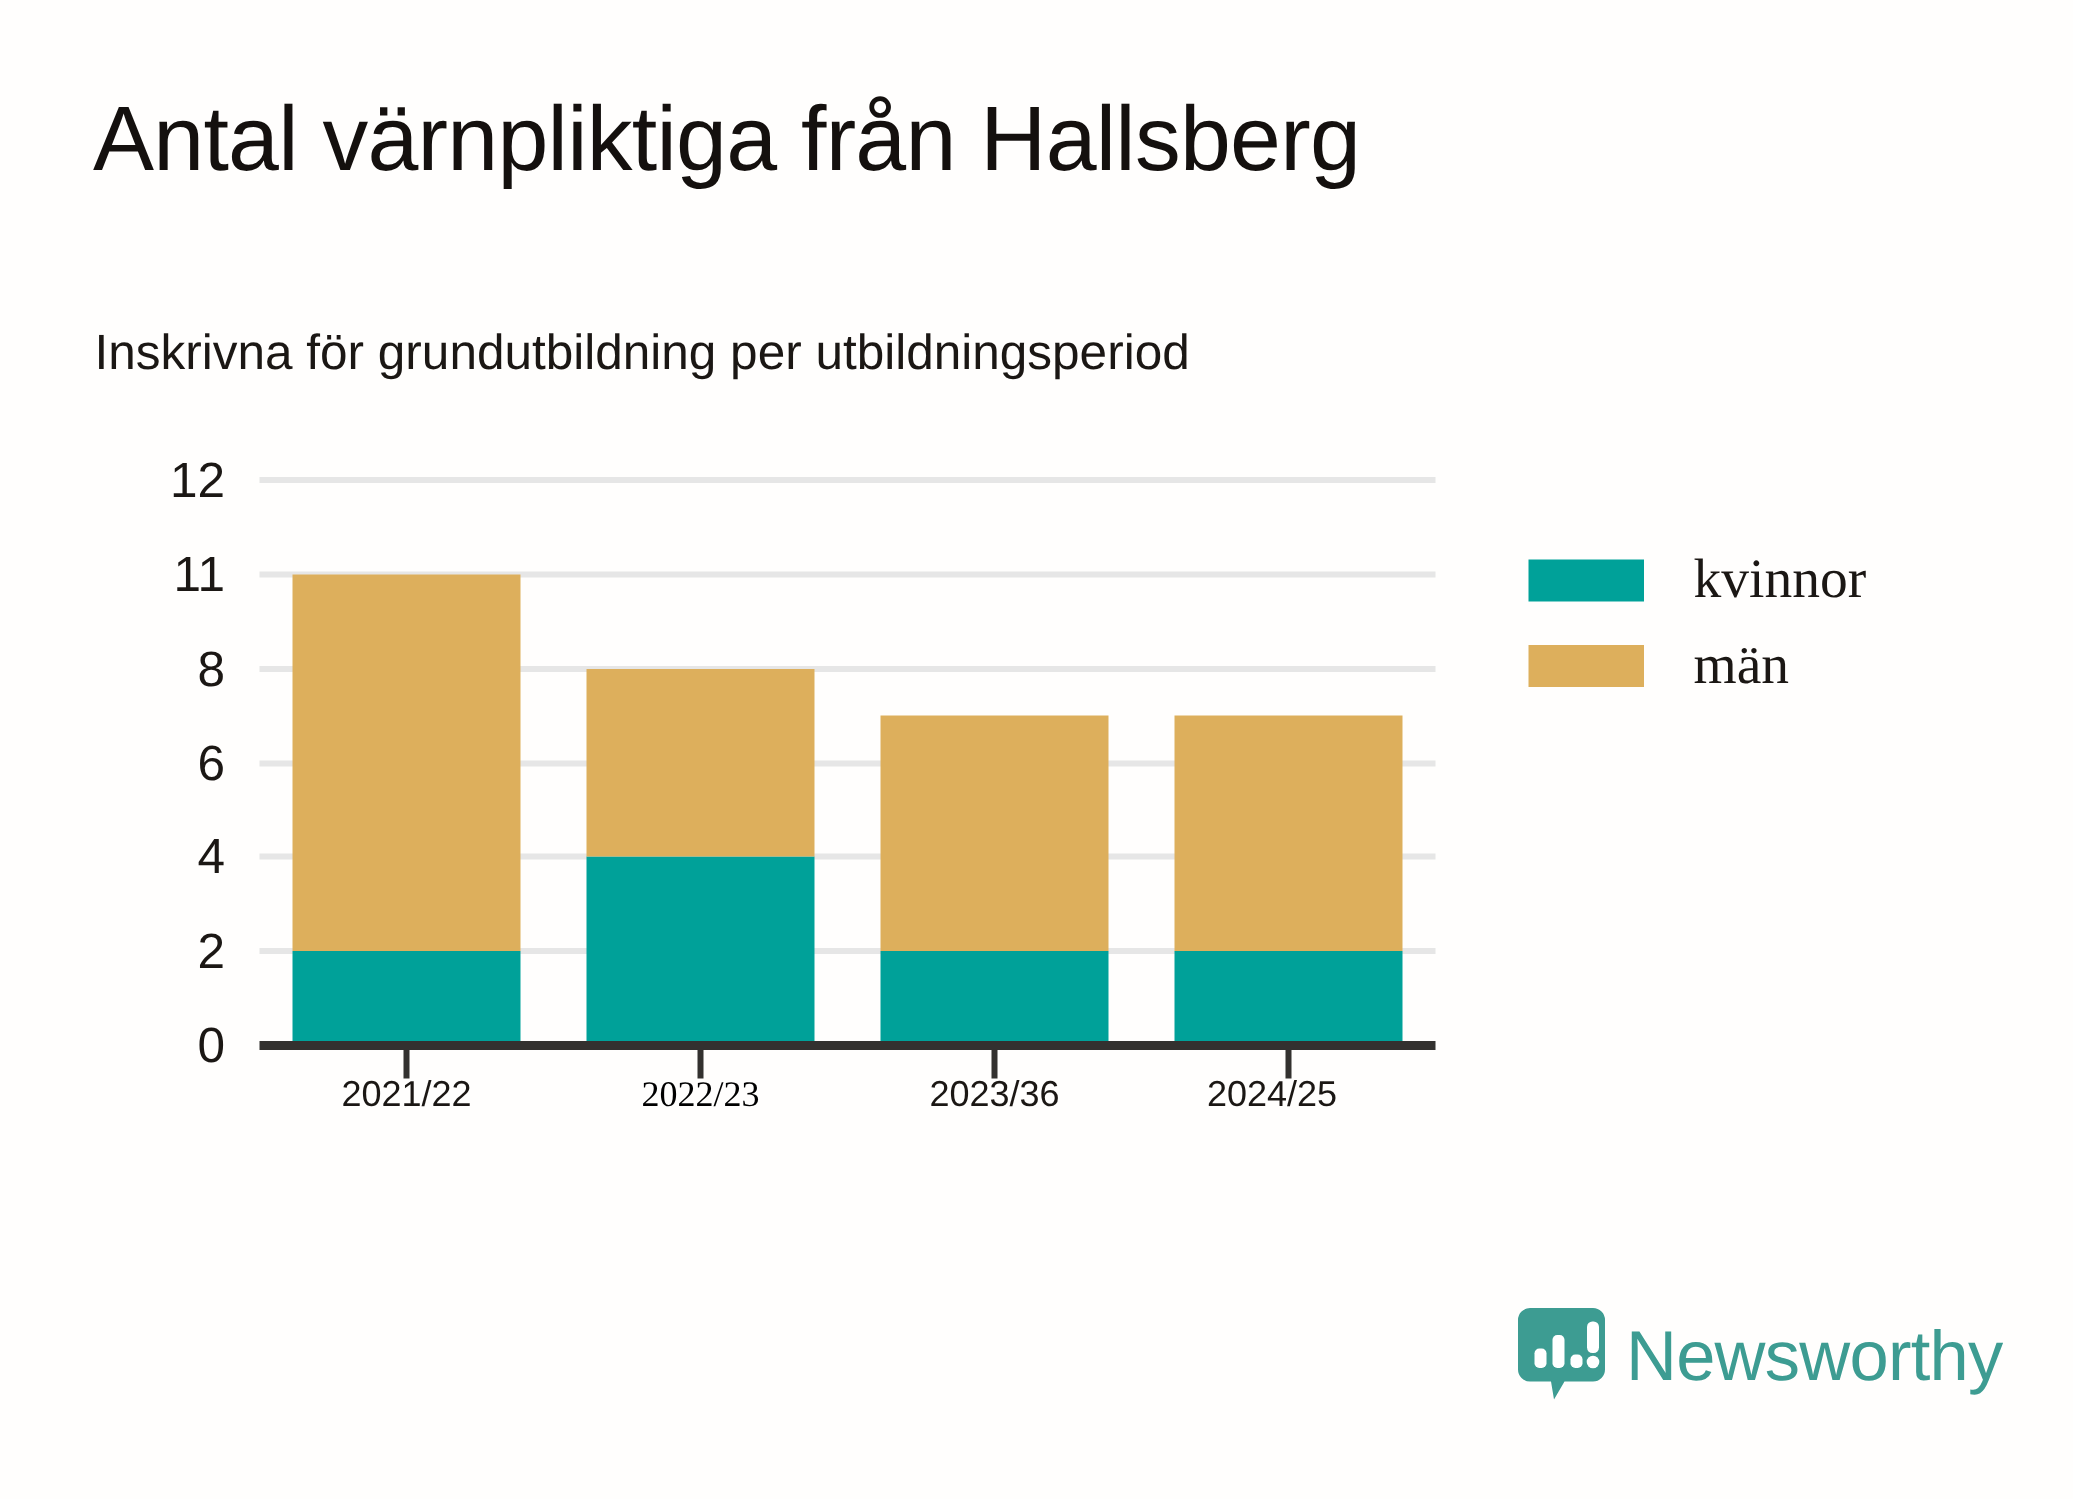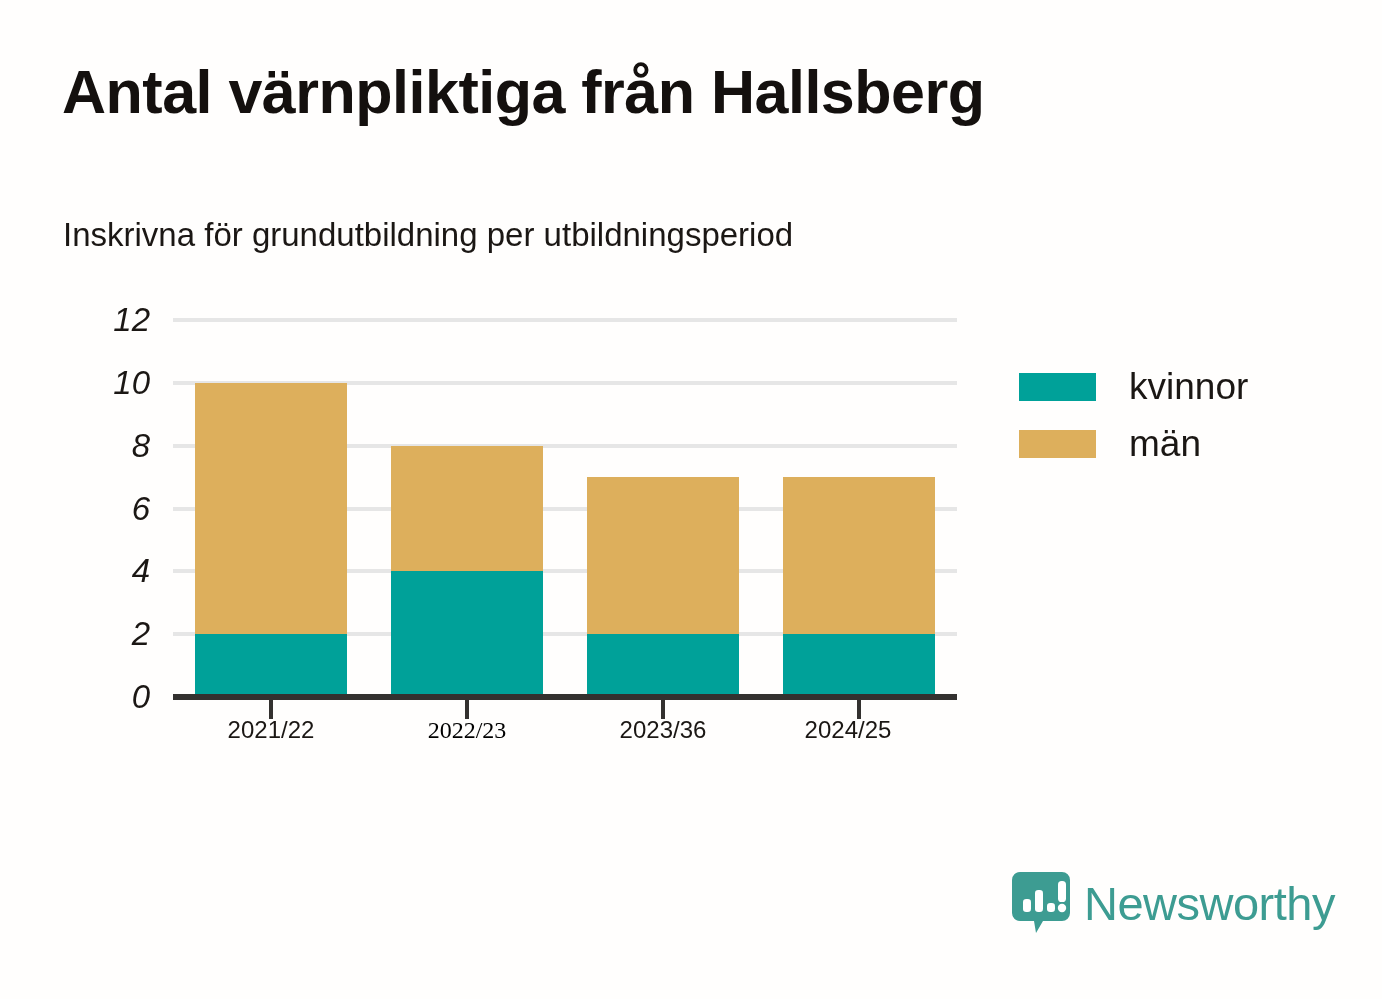--- a/index.html
+++ b/index.html
@@ -18,21 +18,21 @@
     height: 999px;
     background: #fffefd;
   }
 
   
   .title {
     position: absolute;
     left: 62px;
     top: 62px;
     font-size: 61px;
-    font-weight: 700;
+    font-weight: 400;
     letter-spacing: -0.5px;
     color: #14100e;
     line-height: 1.0;
     white-space: nowrap;
     text-align: center;
   }
 
   .subtitle {
     position: absolute;
     left: 63px;
@@ -80,21 +80,20 @@
   }
 
   .ytick-label {
     position: absolute;
     right: 1236px;   
     font-size: 33px;
     color: #1b1714;
     text-align: right;
     line-height: 1;
     white-space: nowrap;
-    font-style: italic;
   }
 
   .xtick-mark {
     position: absolute;
     width: 4px;
     height: 19px;
     background: #33312f;
     top: 700px;
   }
 
@@ -110,20 +109,21 @@
 
   
   .bar-group { position: absolute; bottom: 0; }
   .bar-seg { position: absolute; width: 100%; left: 0; }
 
   
   .legend {
     position: absolute;
     left: 1019px;
     top: 358px;
+    font-family: Liberation Serif, serif;
   }
   .legend-row {
     display: flex;
     align-items: center;
     height: 57px;
   }
   .legend-swatch {
     width: 77px;
     height: 28px;
     flex: 0 0 auto;
@@ -188,21 +188,21 @@
           <div class="bar-seg" style="top: 157.083px; height: 157.083px; background: rgb(221, 175, 92);"></div>
         </div>
       </div>
     <div class="axis-line"></div>
     <div id="y-ticks">
         <div class="ytick-label" style="left: 60px; width: 90px; top: 680px; color: rgb(27, 23, 20);">0</div>
         <div class="ytick-label" style="left: 60px; width: 90px; top: 617.167px; color: rgb(27, 23, 20);">2</div>
         <div class="ytick-label" style="left: 60px; width: 90px; top: 554.333px; color: rgb(27, 23, 20);">4</div>
         <div class="ytick-label" style="left: 60px; width: 90px; top: 491.5px; color: rgb(27, 23, 20);">6</div>
         <div class="ytick-label" style="left: 60px; width: 90px; top: 428.667px; color: rgb(27, 23, 20);">8</div>
-        <div class="ytick-label" style="left: 60px; width: 90px; top: 365.833px; color: rgb(27, 23, 20);">10</div>
+        <div class="ytick-label" style="left: 60px; width: 90px; top: 365.833px; color: rgb(27, 23, 20);">11</div>
         <div class="ytick-label" style="left: 60px; width: 90px; top: 303px; color: rgb(27, 23, 20);">12</div>
       </div>
     <div id="x-ticks">
         <div class="xtick-mark" style="left: 269px; background: rgb(51, 49, 47);"></div>
         <div class="xtick-label" style="left: 161px; width: 220px; color: rgb(27, 23, 20);">2021/22</div>
         <div class="xtick-mark" style="left: 465px; background: rgb(51, 49, 47);"></div>
         <div class="xtick-label" style="left: 357px; width: 220px; color: #000000; font-family: Liberation Serif, serif;">2022/23</div>
         <div class="xtick-mark" style="left: 661px; background: rgb(51, 49, 47);"></div>
         <div class="xtick-label" style="left: 553px; width: 220px; color: rgb(27, 23, 20);">2023/36</div>
         <div class="xtick-mark" style="left: 857px; background: rgb(51, 49, 47);"></div>

